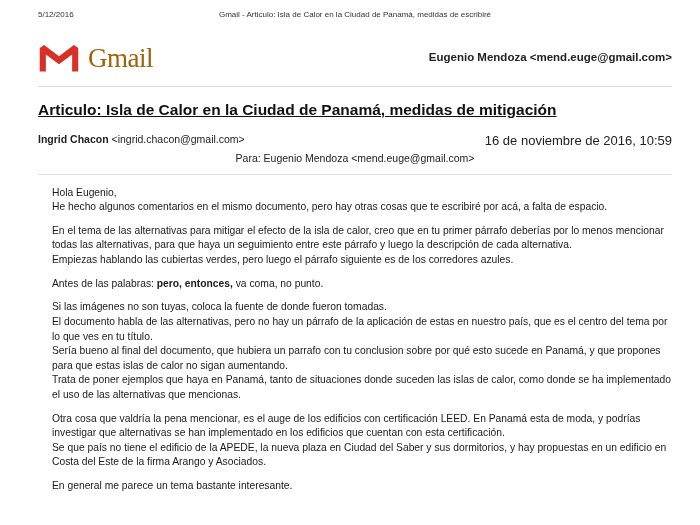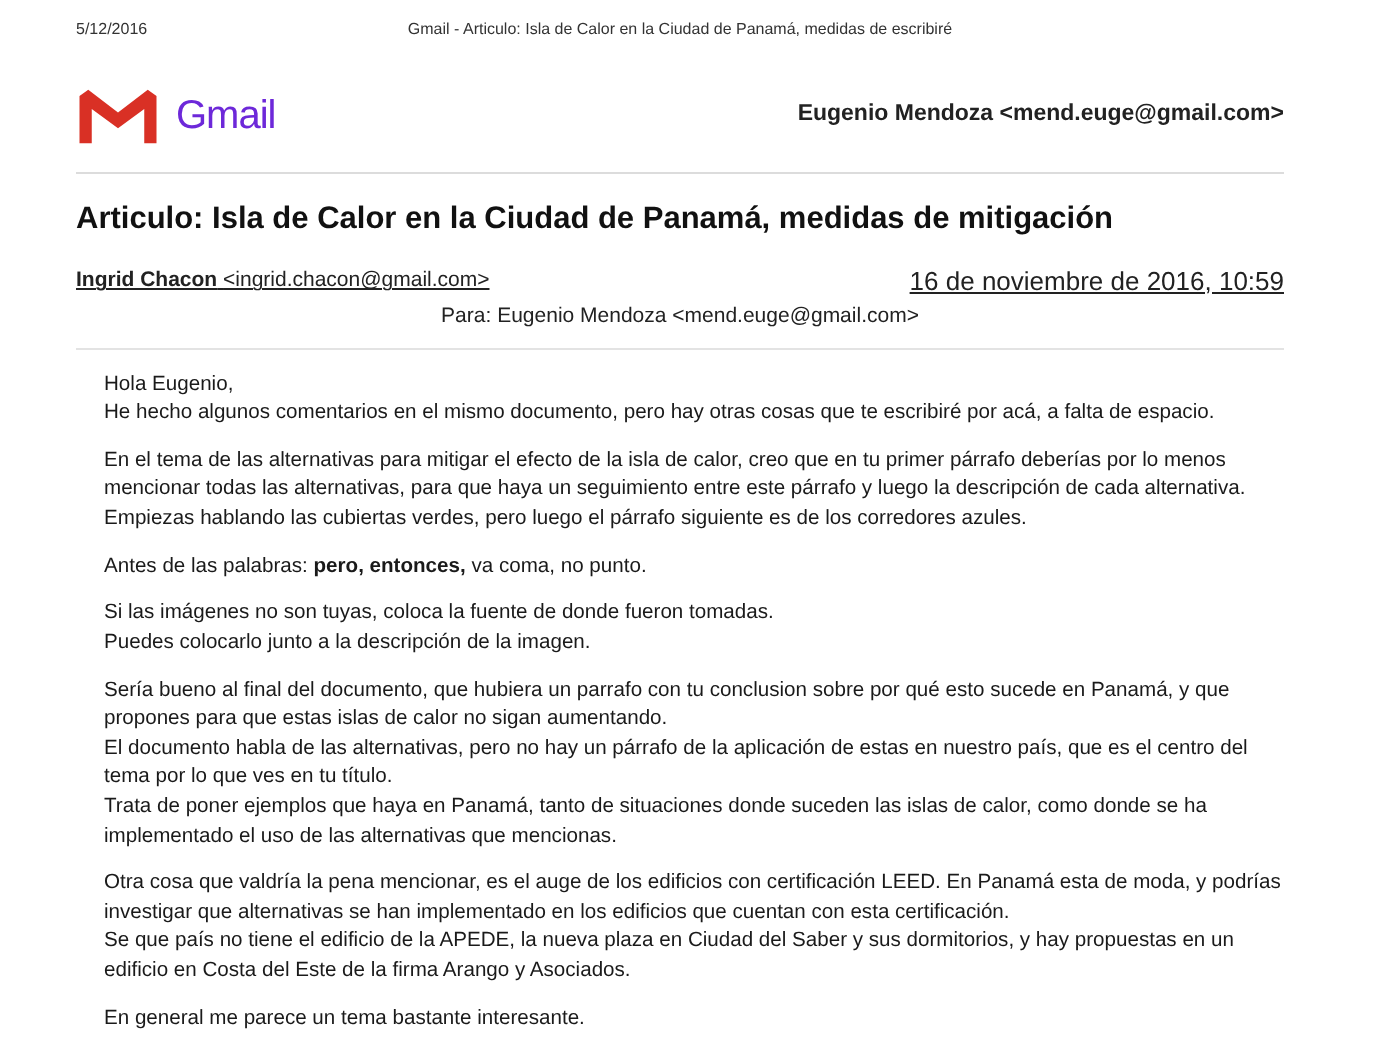--- a/index.html
+++ b/index.html
@@ -12,21 +12,21 @@
     height: 525px;
     font-family: "Liberation Sans", sans-serif;
     color: #000000;
     overflow: hidden;
   }
   .page {
     position: relative;
     width: 700px;
     height: 525px;
     box-sizing: border-box;
-    padding: 10px 58px 0 38px;
+    padding: 10px 28px 0 38px;
   }
   
   .print-header {
     display: flex;
     align-items: baseline;
     justify-content: space-between;
     font-size: 8px;
     color: #333333;
     height: 14px;
   }
@@ -58,24 +58,24 @@
     display: flex;
     align-items: center;
     gap: 8px;
   }
   .brand-mark {
     width: 42px;
     height: 32px;
     display: block;
   }
   .brand-word {
-    font-size: 20px;
-    color: #6d28d9;
+    font-size: 27px;
+    color: #a16207;
     letter-spacing: -0.5px;
-    font-family: Liberation Sans, sans-serif;
+    font-family: Liberation Serif, serif;
   }
   .account {
     font-size: 11.5px;
     font-weight: bold;
     color: #222222;
     white-space: nowrap;
     padding-bottom: 2px;
   }
   .rule {
     border: 0;
@@ -83,35 +83,35 @@
     margin: 0;
   }
 
   
   .subject {
     font-size: 15.5px;
     font-weight: bold;
     color: #111111;
     margin: 14px 0 12px 0;
     line-height: 1.2;
+    text-decoration: underline;
   }
 
   
   .meta {
     font-size: 10.5px;
     color: #222222;
     line-height: 1.45;
     padding-bottom: 7px;
     border-bottom: 1px solid #e3e3e3;
   }
   .meta-line1 {
     display: flex;
     justify-content: space-between;
-    align-items: center;
-    text-decoration: underline;
+    align-items: flex-start;
   }
   .sender-name {
     font-weight: bold;
   }
   .sender-email {
     font-weight: normal;
   }
   .meta-date {
     white-space: nowrap;
     font-size: 13px;
@@ -183,22 +183,21 @@
 
   <div class="body">
     <p class="tight">Hola Eugenio,</p>
     <p>He hecho algunos comentarios en el mismo documento, pero hay otras cosas que te escribiré por acá, a falta de espacio.</p>
     <p class="tight">En el tema de las alternativas para mitigar el efecto de la isla de calor, creo que en tu primer párrafo deberías por lo menos mencionar todas las alternativas, para que haya un seguimiento entre este párrafo y luego la descripción de cada alternativa.</p>
     <p>Empiezas hablando las cubiertas verdes, pero luego el párrafo siguiente es de los corredores azules.</p>
     <p>
       <span>Antes de las palabras: </span><b>pero, entonces,</b><span> va coma, no punto.</span>
     </p>
     <p class="tight">Si las imágenes no son tuyas, coloca la fuente de donde fueron tomadas.</p>
-    <p>Puedes colocarlo junto a la descripción de la imagen.</p>
+    <p class="tight">El documento habla de las alternativas, pero no hay un párrafo de la aplicación de estas en nuestro país, que es el centro del tema por lo que ves en tu título.</p>
     <p class="tight">Sería bueno al final del documento, que hubiera un parrafo con tu conclusion sobre por qué esto sucede en Panamá, y que propones para que estas islas de calor no sigan aumentando.</p>
-    <p class="tight">El documento habla de las alternativas, pero no hay un párrafo de la aplicación de estas en nuestro país, que es el centro del tema por lo que ves en tu título.</p>
     <p>Trata de poner ejemplos que haya en Panamá, tanto de situaciones donde suceden las islas de calor, como donde se ha implementado el uso de las alternativas que mencionas.</p>
     <p class="tight">Otra cosa que valdría la pena mencionar, es el auge de los edificios con certificación LEED. En Panamá esta de moda, y podrías investigar que alternativas se han implementado en los edificios que cuentan con esta certificación.</p>
     <p>Se que país no tiene el edificio de la APEDE, la nueva plaza en Ciudad del Saber y sus dormitorios, y hay propuestas en un edificio en Costa del Este de la firma Arango y Asociados.</p>
     <p>En general me parece un tema bastante interesante.</p>
   </div>
 
 </div>
 
 </body></html>

